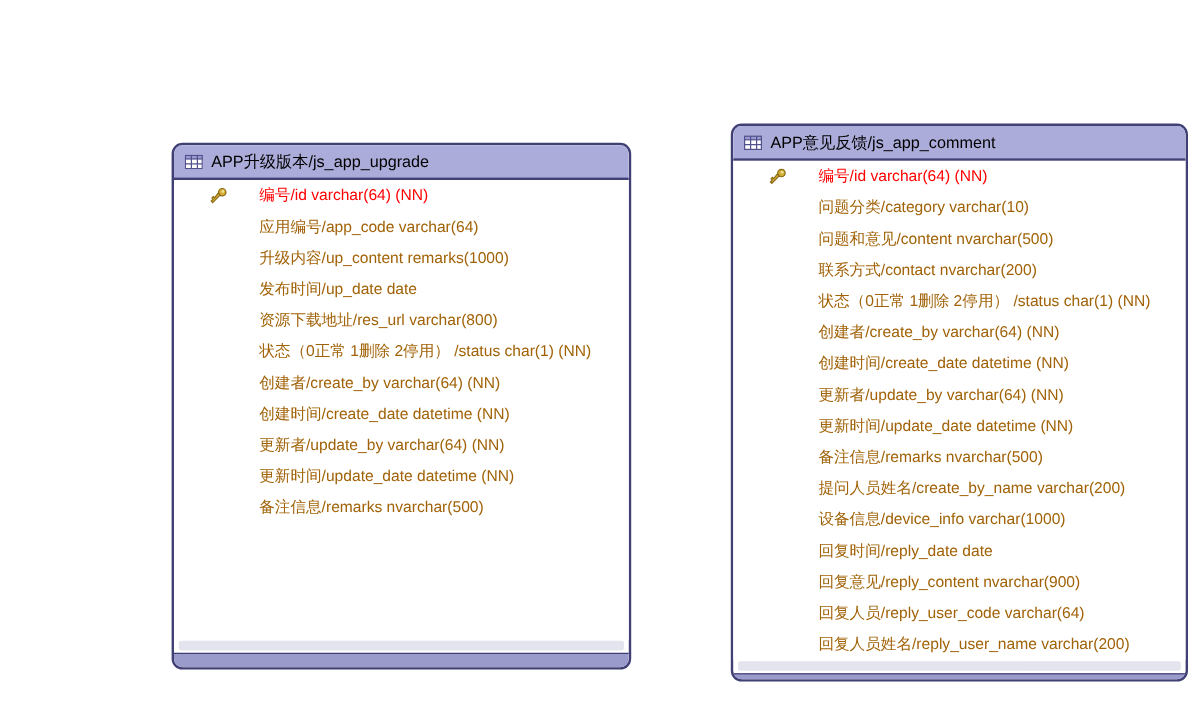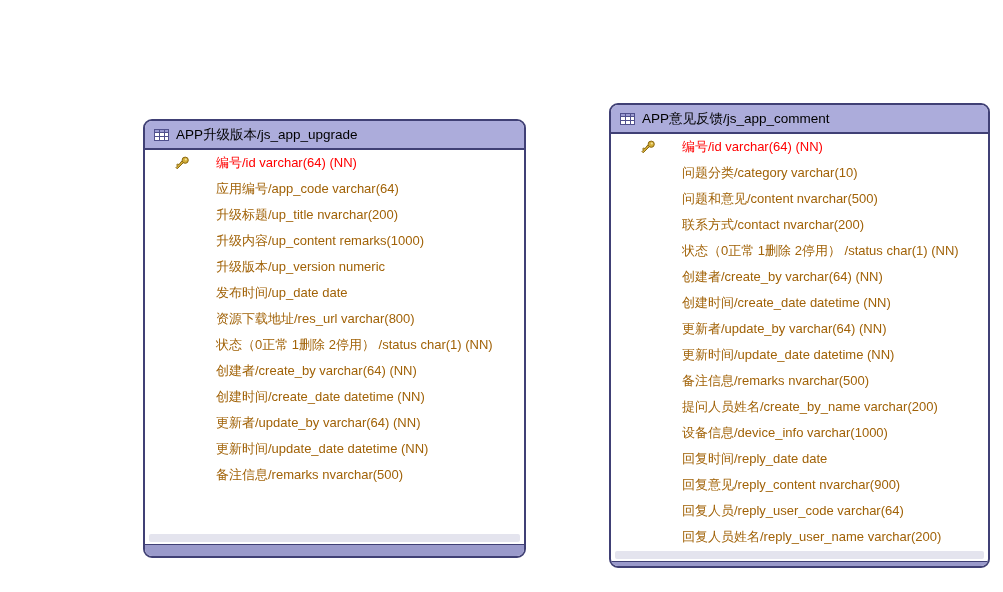--- a/index.html
+++ b/index.html
@@ -110,29 +110,21 @@
   </svg>
 </span>
           <span class="row-text">编号/id varchar(64) (NN)</span>
         </div>
         <div class="row">
           <span class="key-cell"></span>
           <span class="row-text">应用编号/app_code varchar(64)</span>
         </div>
         <div class="row">
           <span class="key-cell"></span>
-          <span class="row-text">升级标题/up_title nvarchar(200)</span>
-        </div>
-        <div class="row">
-          <span class="key-cell"></span>
           <span class="row-text">升级内容/up_content remarks(1000)</span>
-        </div>
-        <div class="row">
-          <span class="key-cell"></span>
-          <span class="row-text">升级版本/up_version numeric</span>
         </div>
         <div class="row">
           <span class="key-cell"></span>
           <span class="row-text">发布时间/up_date date</span>
         </div>
         <div class="row">
           <span class="key-cell"></span>
           <span class="row-text">资源下载地址/res_url varchar(800)</span>
         </div>
         <div class="row">

